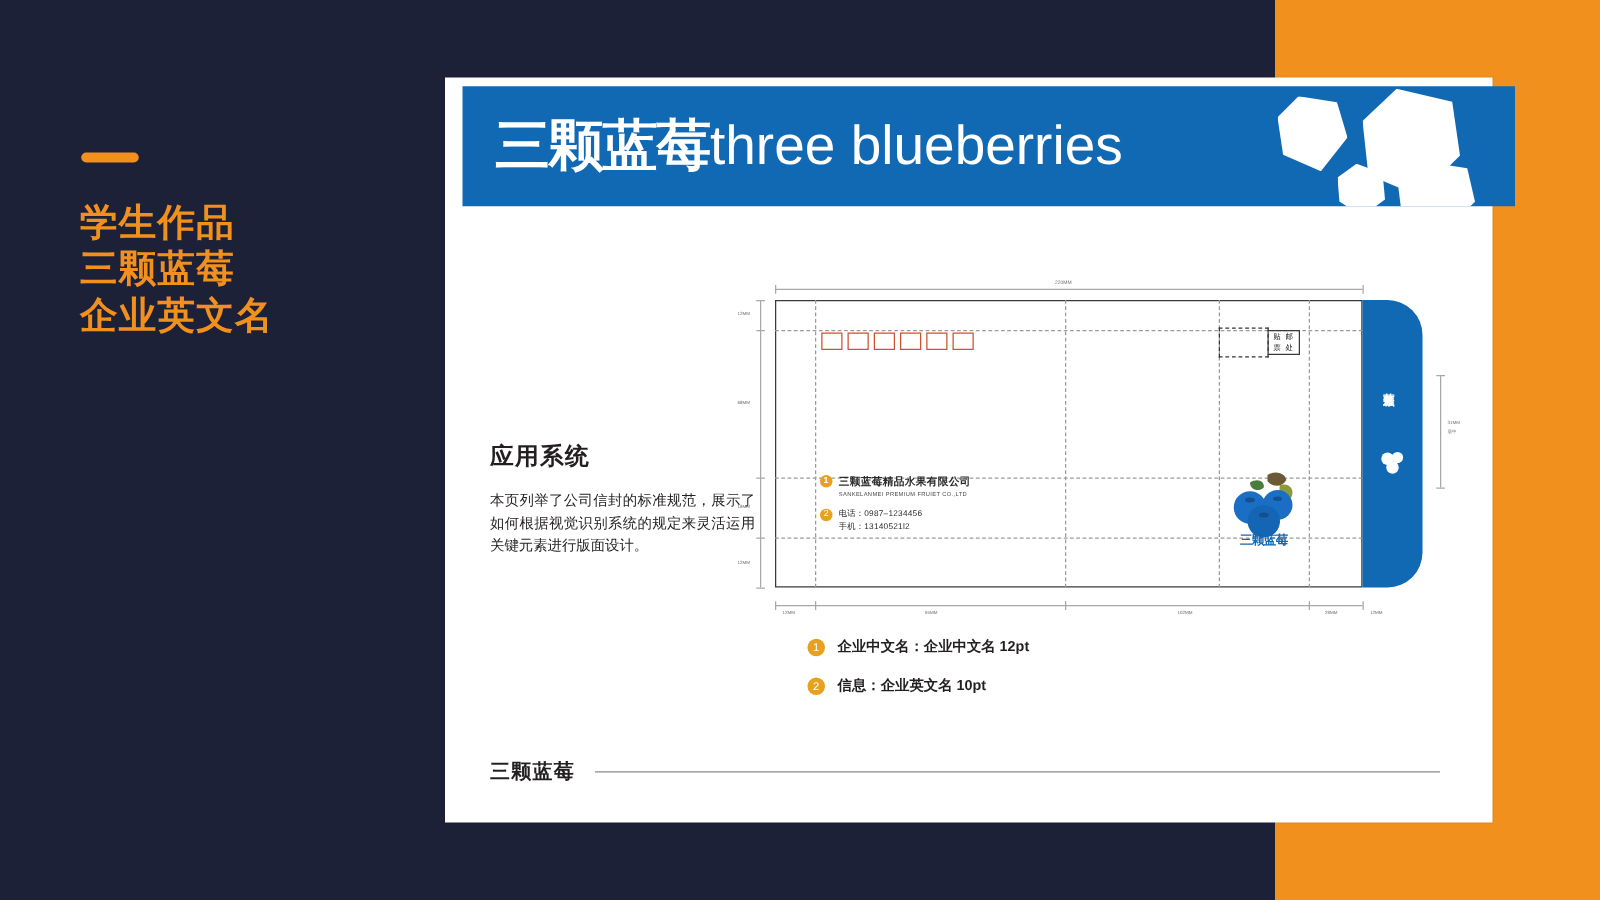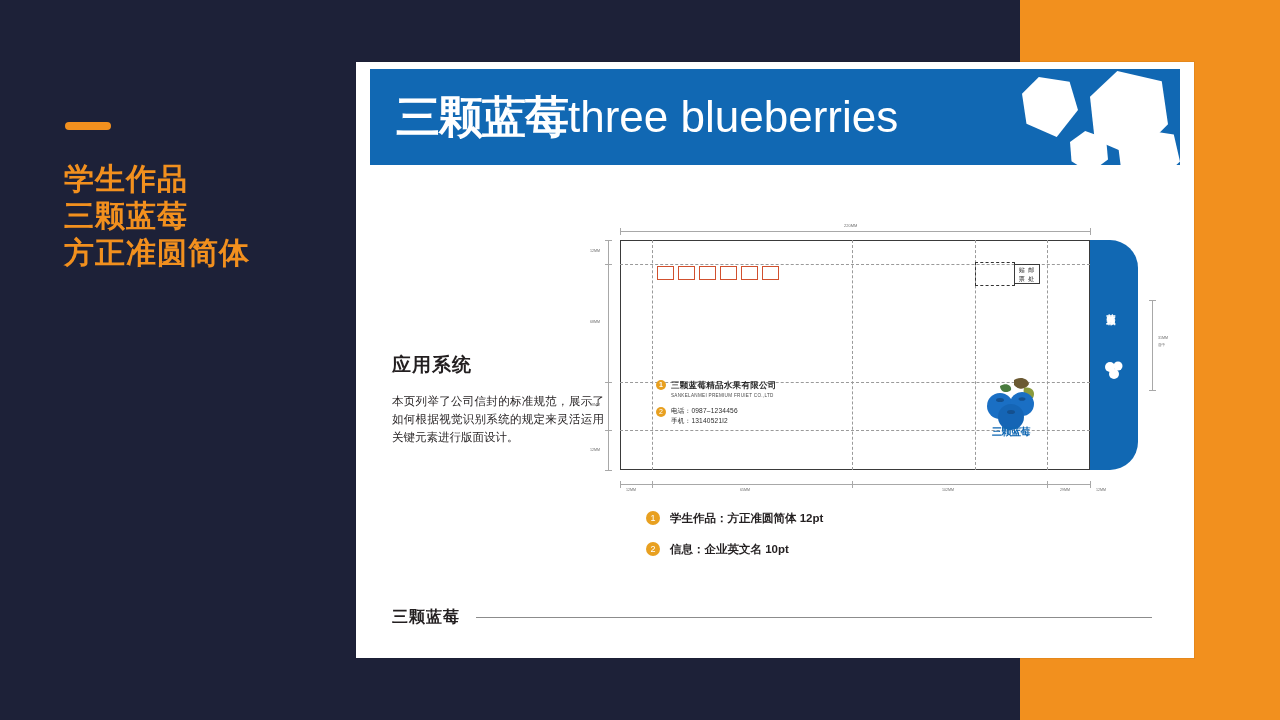--- a/index.html
+++ b/index.html
@@ -41,20 +41,21 @@
     position:absolute;left:356px;top:62px;width:838px;height:596px;
     background:#ffffff;
     z-index:6;
     box-shadow:0 0 0 1px rgba(0,0,0,0.05);
   }
   
   #banner{
     position:absolute;left:14px;top:7px;width:810px;height:96px;
     background:#1168b3;
     overflow:hidden;
+    padding-left:32px;
   }
   #banner-title{
     position:absolute;left:26px;top:20px;
     color:#ffffff;
     font-size:44px;
     line-height:56px;
     white-space:nowrap;
     font-weight:500;
   }
   #banner-title .cn{font-weight:bold;letter-spacing:-1px;}
@@ -167,21 +168,21 @@
 <body>
 
 <div id="orange-block"></div>
 <div id="navy-overlay"></div>
 
 <div id="left-panel">
   <div id="orange-dash"></div>
   <div id="left-title">
     <div>学生作品</div>
     <div>三颗蓝莓</div>
-    <div>方正准圆简体</div>
+    <div>企业英文名</div>
   </div>
 </div>
 
 <div id="page">
 
   <div id="banner">
     <div id="banner-title">
       <span class="cn">三颗蓝莓</span><span class="en">three blueberries</span>
     </div>
     <div class="poly" id="poly1"></div>
@@ -286,21 +287,21 @@
     <div class="dim-label" style="left:158px;top:266px;">65MM</div>
     <div class="dim-label" style="left:360px;top:266px;">102MM</div>
     <div class="dim-label" style="left:478px;top:266px;">29MM</div>
     <div class="dim-label" style="left:514px;top:266px;">12MM</div>
   </div>
 
   <div id="legend">
     <div class="legend-row">
       <div class="legend-badge">1</div>
       <div class="legend-lines">
-        <div>学生作品：方正准圆简体  12pt</div>
+        <div>企业中文名：企业中文名  12pt</div>
       </div>
     </div>
     <div class="legend-row" style="margin-top:14px;">
       <div class="legend-badge">2</div>
       <div class="legend-lines">
         <div>信息：企业英文名  10pt</div>
       </div>
     </div>
   </div>
 

